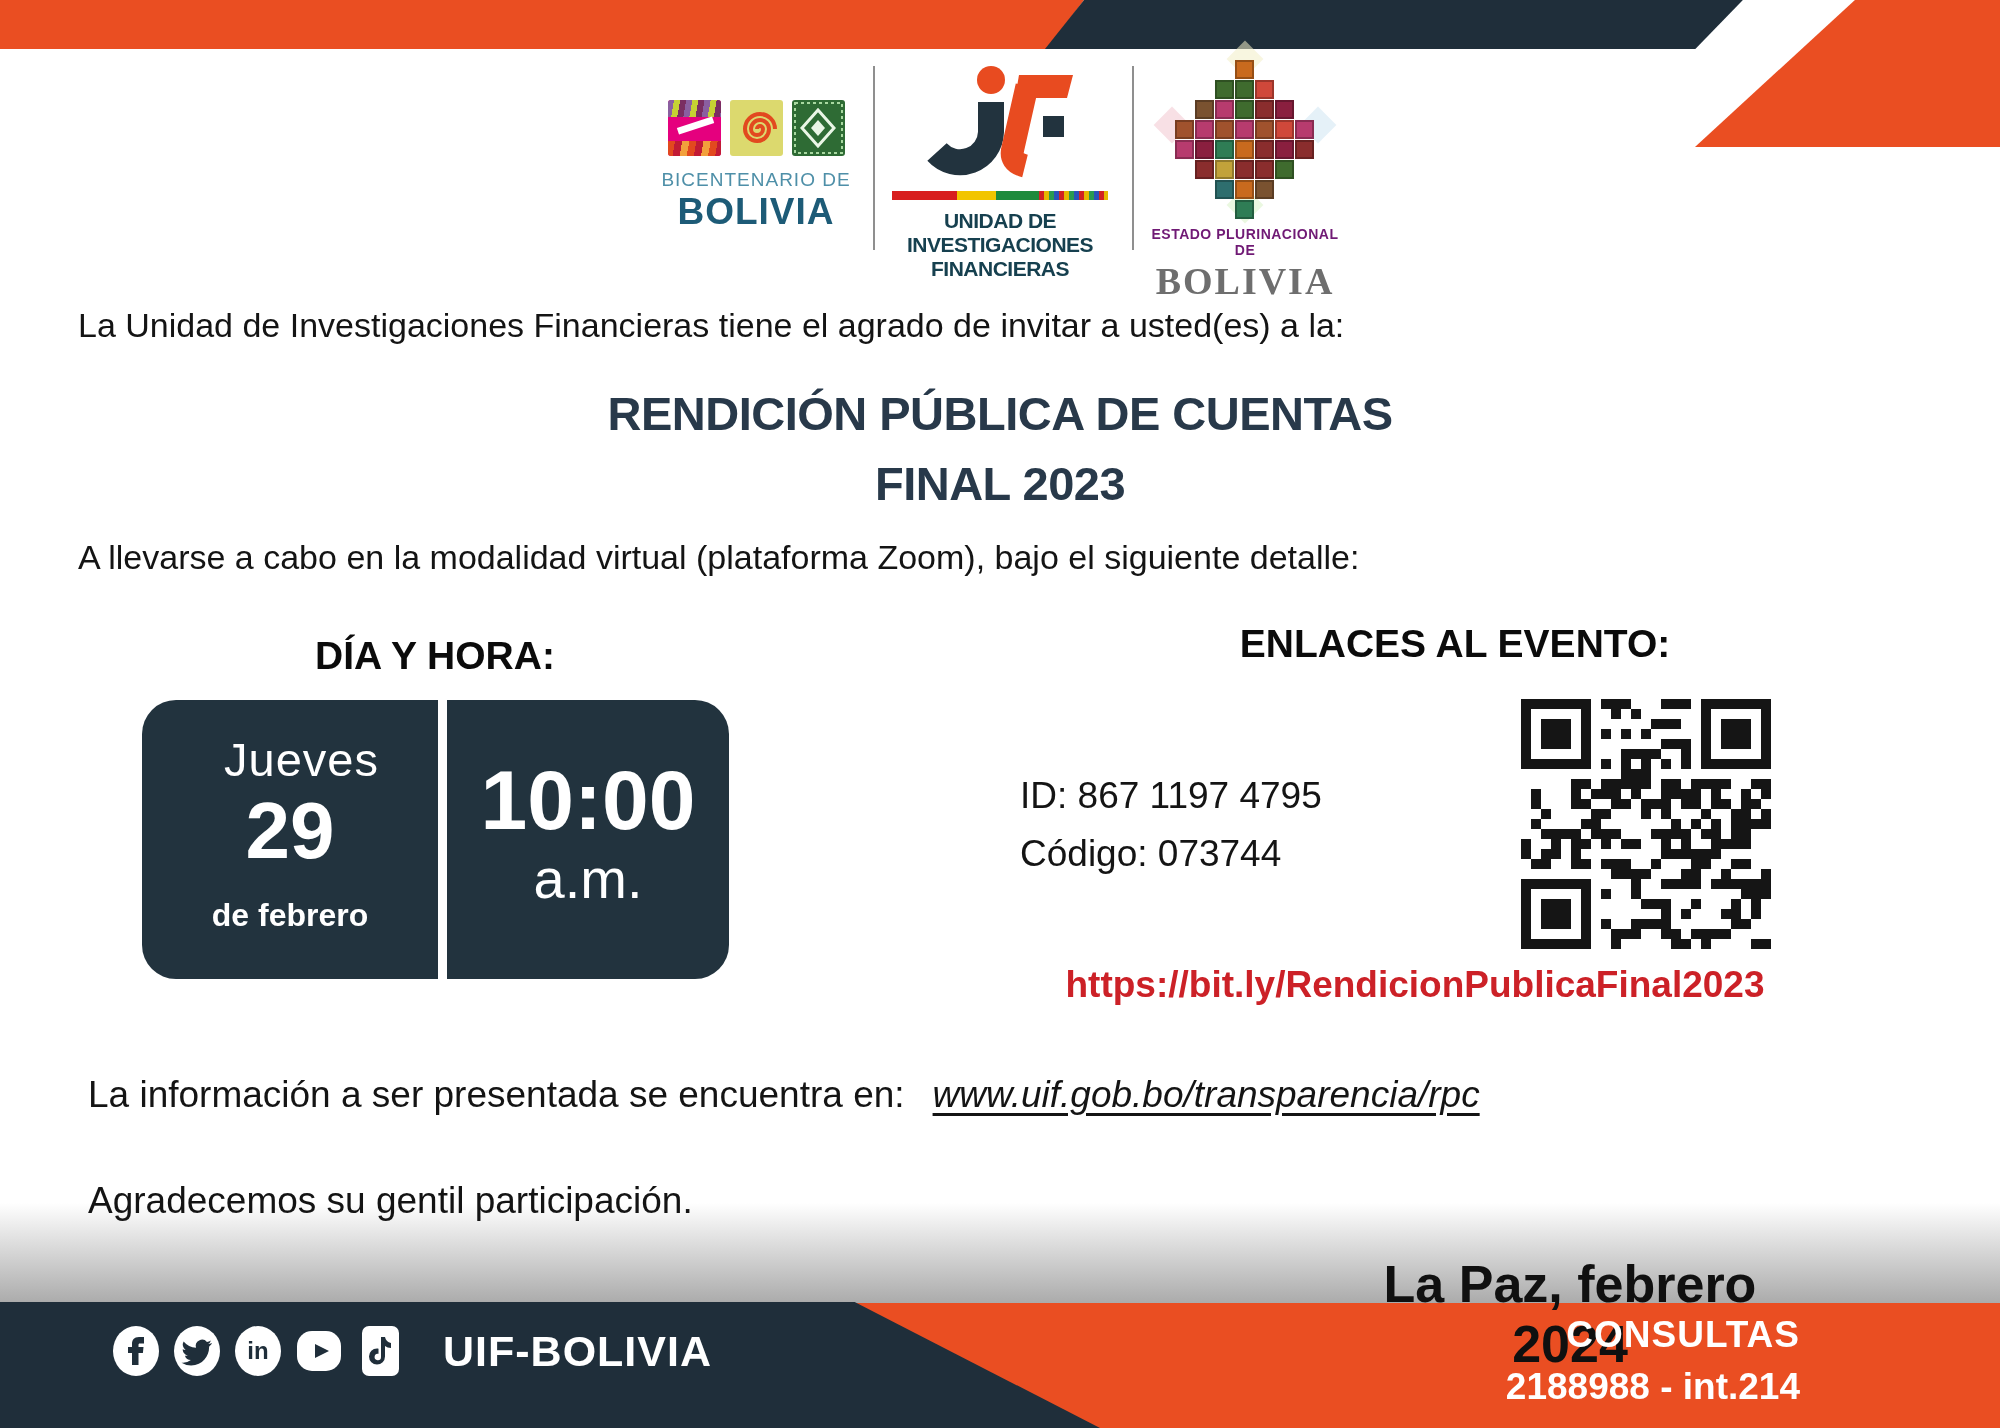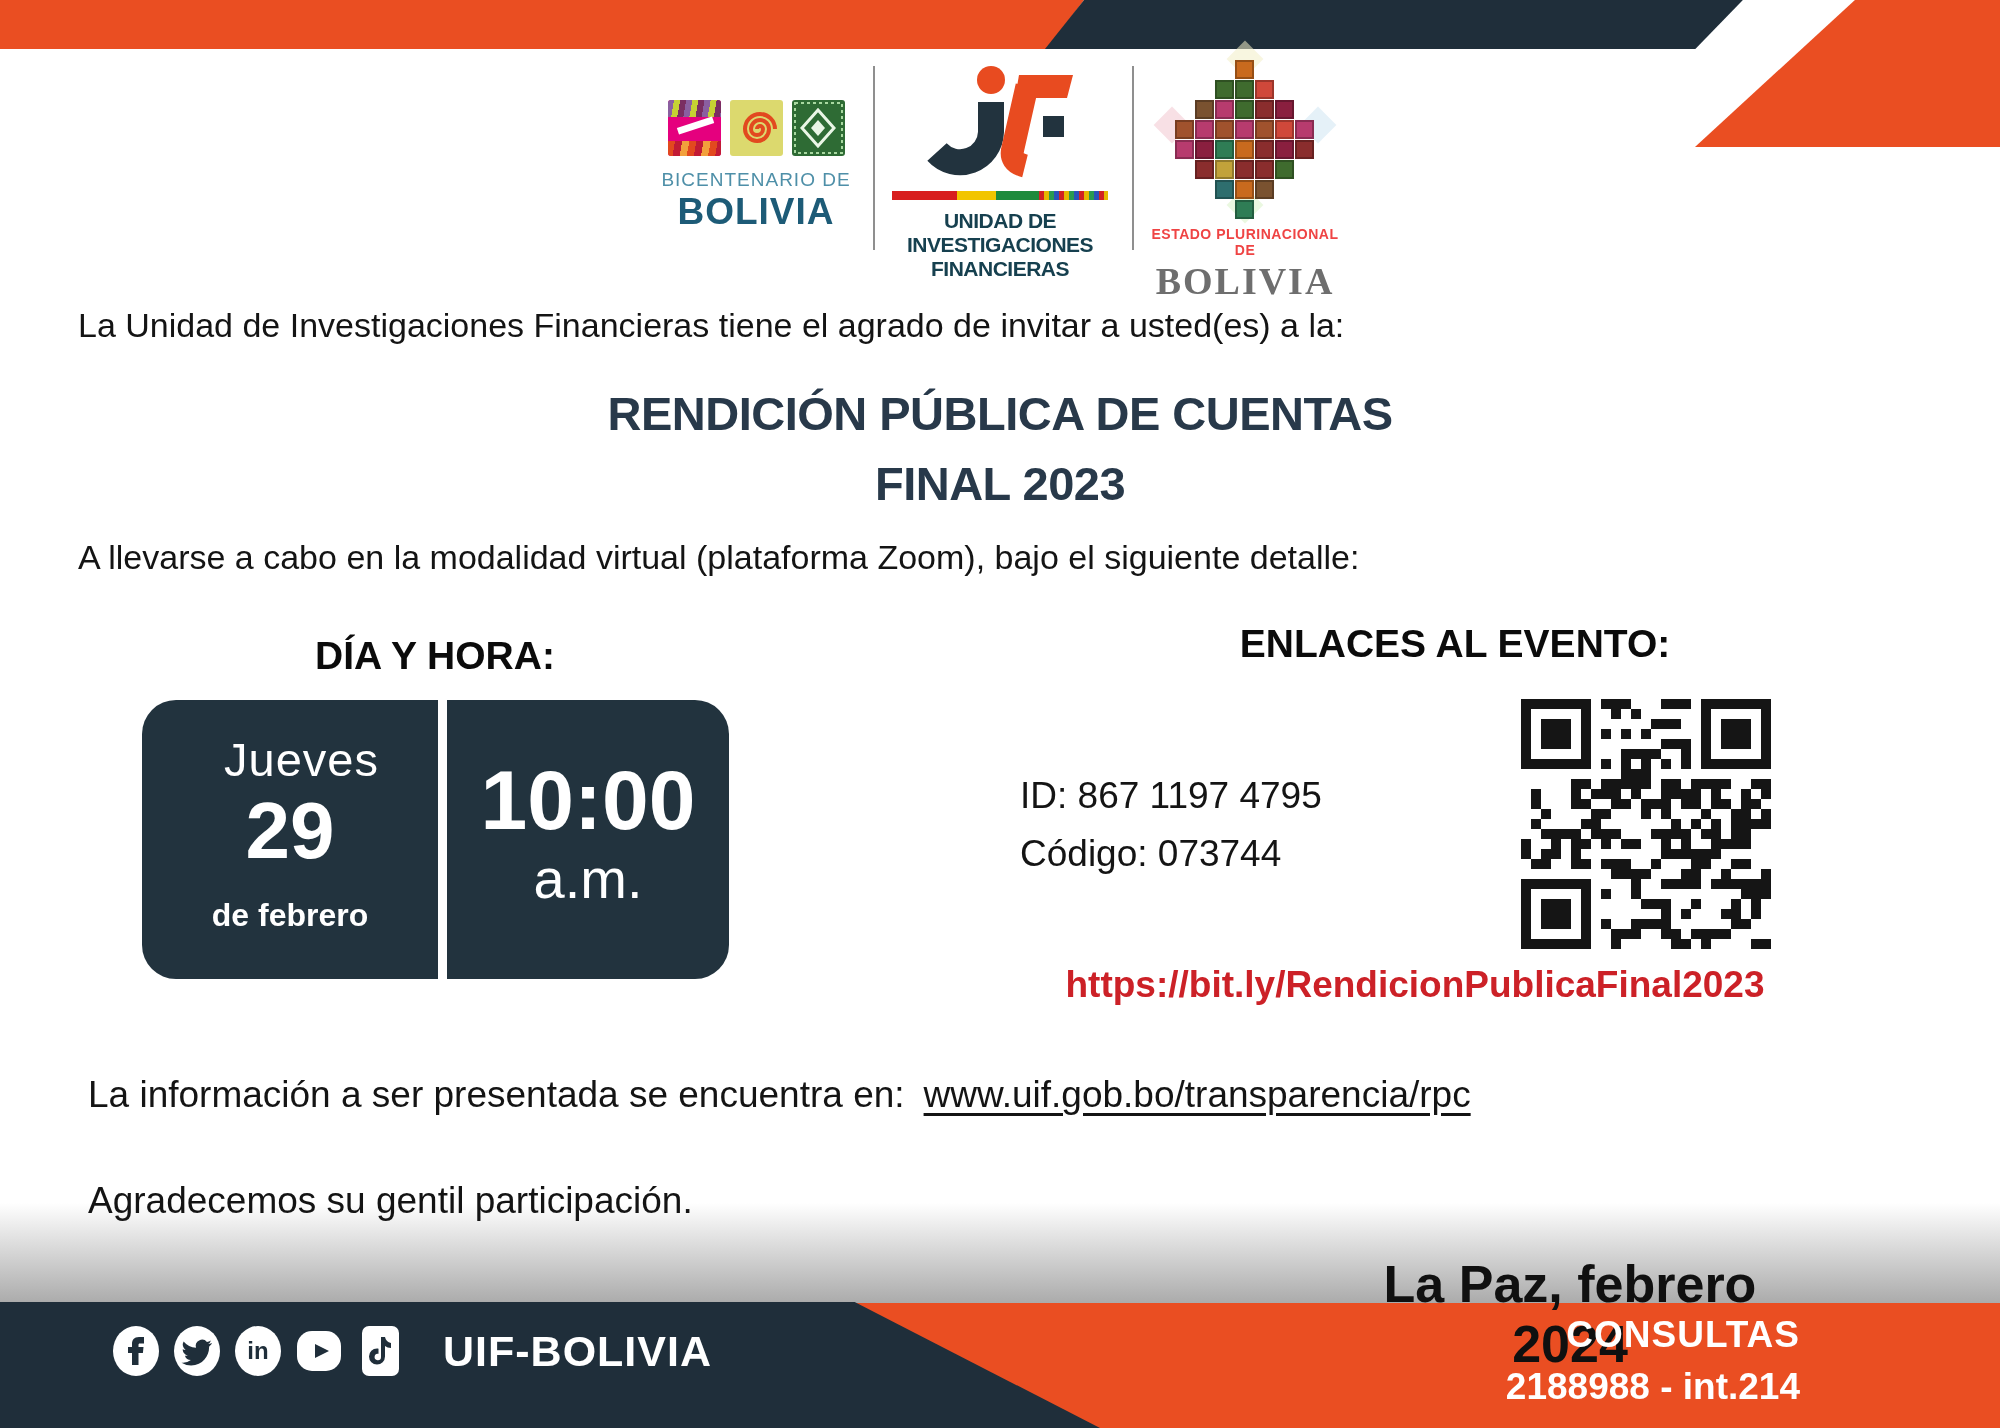--- a/index.html
+++ b/index.html
@@ -38,21 +38,21 @@
   .uif-stripe .f-red{width:30%;background:#D81E1E;}
   .uif-stripe .f-yel{width:18%;background:#F2C500;}
   .uif-stripe .f-grn{width:20%;background:#1E8A3C;}
   .uif-stripe .f-wip{width:32%;
     background:repeating-linear-gradient(90deg,#d12222 0 5px,#e6b800 5px 10px,#2a9a50 10px 15px,#2a52b8 15px 20px,#d12x 0);}
   .uif-line{font-size:21px;font-weight:800;color:#16404F;letter-spacing:-0.5px;line-height:24px;}
   .logo-estado{left:1150px;top:60px;width:190px;text-align:center;}
   .chakana{width:140px;height:160px;margin:0 auto;position:relative;}
   .chakana .tile{position:absolute;width:19px;height:19px;}
   .chakana .dia{position:absolute;width:26px;height:26px;transform:rotate(45deg);opacity:0.55;}
-  .estado-line1{font-size:14px;color:#ef4444;letter-spacing:0.5px;margin-top:6px;font-weight:600;}
+  .estado-line1{font-size:14px;color:#701a75;letter-spacing:0.5px;margin-top:6px;font-weight:600;}
   .estado-line2{font-family:"Liberation Serif", serif;font-size:38px;font-weight:bold;color:#6E6E6E;letter-spacing:2px;margin-top:1px;}
 
   
   .intro{left:78px;top:306px;font-size:34px;}
   .title-line{left:0;top:386px;width:2000px;text-align:center;font-size:47px;font-weight:800;color:#28394A;letter-spacing:-0.5px;}
   .title-line2{top:456px;}
   .modality{left:78px;top:538px;font-size:34px;}
 
   .dia-heading{left:135px;top:634px;width:600px;text-align:center;font-size:39px;font-weight:800;color:#0b0b0b;}
   .date-panel{left:142px;top:700px;width:296px;height:279px;background:#22333E;border-radius:34px 0 0 34px;color:#fff;text-align:center;}
@@ -63,21 +63,21 @@
   .time-value{margin-top:58px;font-size:84px;font-weight:800;line-height:1;}
   .meridiem{font-size:56px;font-weight:300;margin-top:4px;}
 
   .enlaces-heading{left:1155px;top:622px;width:600px;text-align:center;font-size:39px;font-weight:800;color:#0b0b0b;}
   .meeting-id{left:1020px;top:775px;font-size:37px;}
   .meeting-code{left:1020px;top:833px;font-size:37px;}
   .qr-box{left:1517px;top:695px;width:258px;height:258px;}
   .event-url{left:1015px;top:964px;width:800px;text-align:center;font-size:37px;font-weight:800;color:#CC2127;}
 
   .info-line{left:88px;top:1074px;font-size:37px;}
-  .info-link{text-decoration:underline;text-underline-offset:6px;margin-left:19px;color:#141414;}
+  .info-link{text-decoration:underline;text-underline-offset:6px;margin-left:28px;color:#141414;font-style:italic;}
   .thanks-line{left:88px;top:1180px;font-size:37px;}
   .place-date{left:1340px;top:1254px;width:460px;text-align:center;font-size:52px;font-weight:bold;color:#101010;}
 
   
   .deco-grad{left:0;top:1203px;width:2000px;height:100px;
     background:linear-gradient(180deg,rgba(160,160,160,0) 0%,rgba(150,150,150,0.8) 100%);}
   .deco-footer-orange{left:840px;top:1303px;width:1160px;height:125px;background:#EA4E22;}
   .deco-footer-dark{left:0;top:1302px;width:1100px;height:126px;background:#1F2E3A;
     clip-path:polygon(0 0,77.7% 0,100% 100%,0 100%);}
   .social-row{left:112px;top:1325px;display:flex;gap:13px;align-items:center;z-index:5;}

